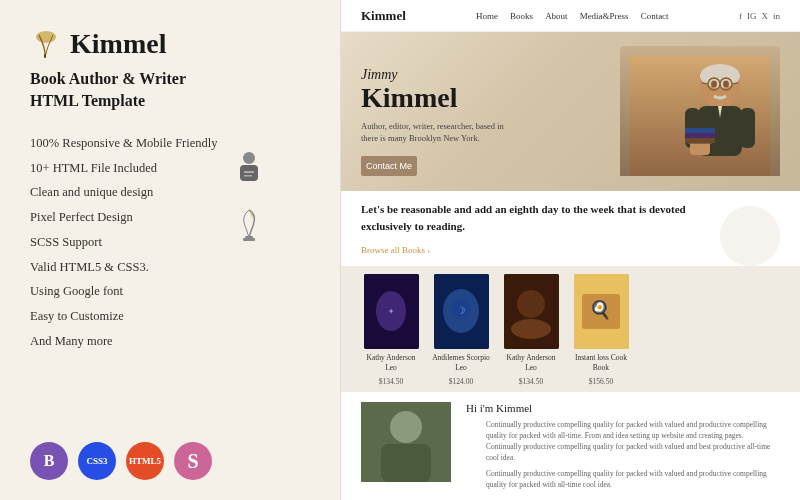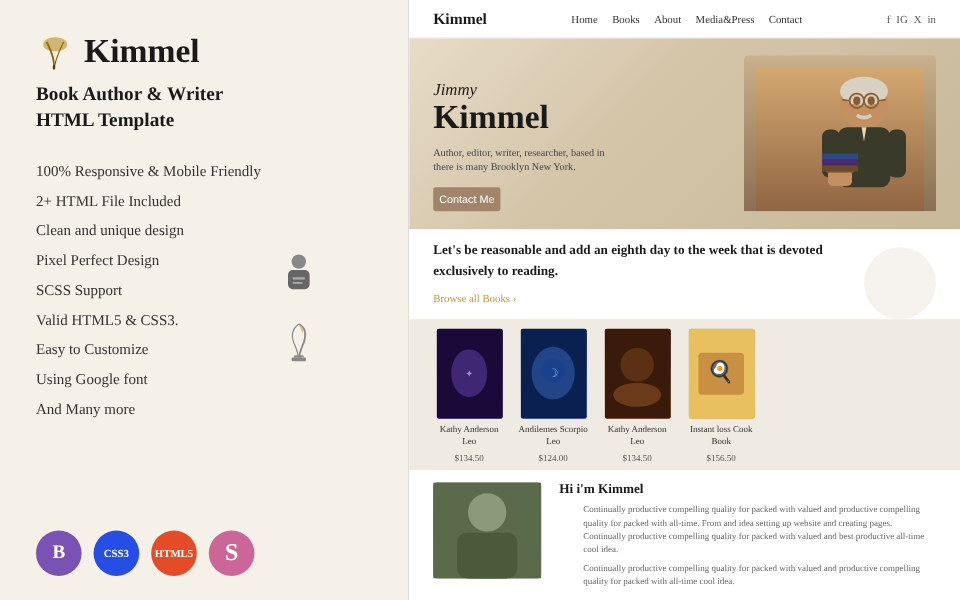--- a/index.html
+++ b/index.html
@@ -225,21 +225,21 @@
       flex: 1;
     }
     .author-image-box {
       width: 90px;
       height: 80px;
       background: linear-gradient(180deg, #5a6a4a 0%, #4a5a3a 50%, #6a7a5a 100%);
       border-radius: 3px;
       flex-shrink: 0;
     }
     .about-text-box { flex: 1; }
-    .about-title { font-size: 11px; font-weight: bold; color: #1a1a1a; margin-bottom: 5px; }
+    .about-title { font-size: 11px; font-weight: normal; color: #1a1a1a; margin-bottom: 5px; }
     .about-desc { font-size: 7.5px; color: #666; line-height: 1.5; margin-left: 20px; }
   </style>
 </head>
 <body>
 
 <div class="left-panel">
 
   <div>
     <div class="logo-area">
       <div class="logo-icon">
@@ -250,31 +250,31 @@
           <rect x="13" y="25" width="2" height="4" fill="#5a4010" rx="1"></rect>
         </svg>
       </div>
       <span class="logo-text">Kimmel</span>
     </div>
     <div class="subtitle">
       <span>Book Author &amp; Writer</span><br>
       <span>HTML Template</span>
     </div>
 
-    <div style="display:flex; gap:16px; align-items:center;">
+    <div style="display:flex; gap:16px; align-items:flex-start;">
       <ul class="features-list">
 
       <li>100% Responsive &amp; Mobile Friendly</li>
-          <li>2+ HTML File Included</li>
+          <li>10+ HTML File Included</li>
           <li>Clean and unique design</li>
           <li>Pixel Perfect Design</li>
           <li>SCSS Support</li>
           <li>Valid HTML5 &amp; CSS3.</li>
+          <li>Using Google font</li>
           <li>Easy to Customize</li>
-          <li>Using Google font</li>
           <li>And Many more</li>
         </ul>
       <div style="display:flex; flex-direction:column; align-items:center; gap:14px; padding-top:20px;">
         <div style="font-size:26px;">
           <svg width="30" height="36" viewBox="0 0 30 36">
             <circle cx="15" cy="7" r="6" fill="#888"></circle>
             <rect x="6" y="14" width="18" height="16" rx="4" fill="#666"></rect>
             <rect x="10" y="20" width="10" height="2" fill="#aaa"></rect>
             <rect x="10" y="24" width="8" height="1.5" fill="#aaa"></rect>
           </svg>

